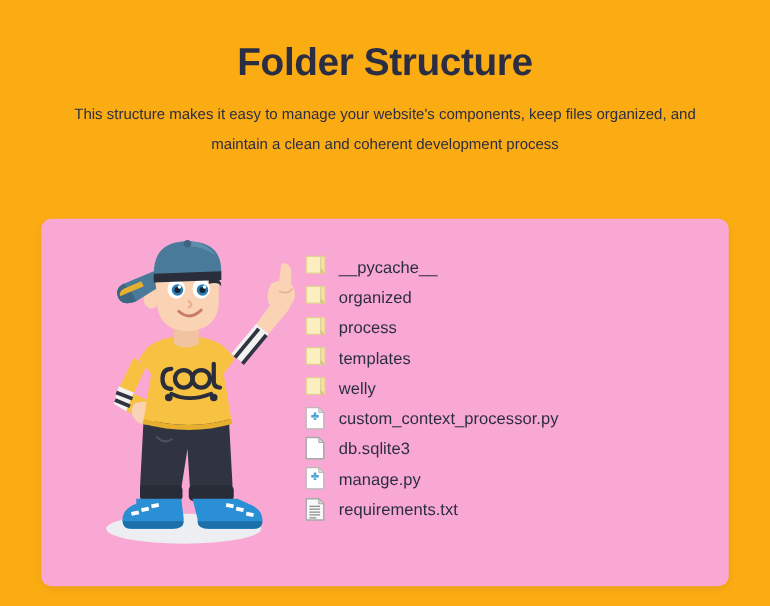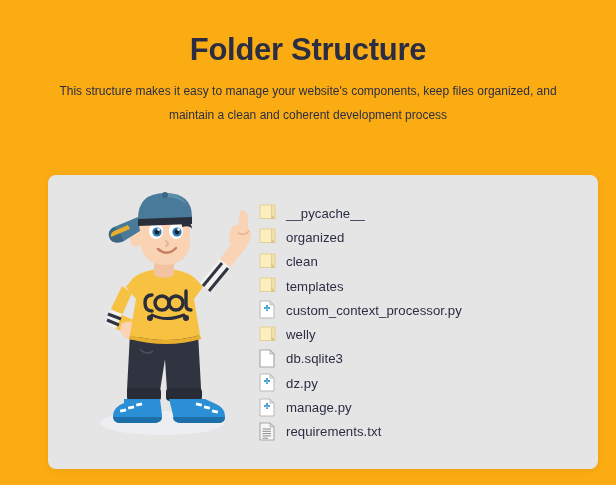--- a/index.html
+++ b/index.html
@@ -45,25 +45,25 @@
     width: 520px;
     font-size: 12px;
     font-weight: 400;
     line-height: 23.5px;
     color: #2b2e43;
   }
 
   
   .card {
     position: absolute;
-    left: 48px;
+    left: 33px;
     top: 175px;
     width: 550px;
     height: 294px;
-    background: #e5e5e5;
+    background: #f9a8d4;
     border-radius: 8px;
     box-shadow: 0 2px 7px rgba(0,0,0,0.07);
     box-sizing: border-box;
   }
 
   
   .illustration {
     position: absolute;
     left: 22px;
     top: 8px;
@@ -248,78 +248,67 @@
       </div>
 
       <div class="file-row">
         <span class="file-icon">
           <svg width="17" height="17" viewBox="0 0 17 17">
               <path d="M1 2 H12.5 V15.5 H1 Z" fill="#fbefc0" stroke="#e3cf93" stroke-width="1"></path>
               <path d="M12.5 2 H16 V15.5 H12.5 Z" fill="#f3e2a8" stroke="#e3cf93" stroke-width="1"></path>
               <path d="M12.5 11.5 L16 15.5 H12.5 Z" fill="#d9c184"></path>
             </svg>
         </span>
-        <span class="file-label">clean</span>
+        <span class="file-label">process</span>
       </div>
 
       <div class="file-row">
         <span class="file-icon">
           <svg width="17" height="17" viewBox="0 0 17 17">
               <path d="M1 2 H12.5 V15.5 H1 Z" fill="#fbefc0" stroke="#e3cf93" stroke-width="1"></path>
               <path d="M12.5 2 H16 V15.5 H12.5 Z" fill="#f3e2a8" stroke="#e3cf93" stroke-width="1"></path>
               <path d="M12.5 11.5 L16 15.5 H12.5 Z" fill="#d9c184"></path>
             </svg>
         </span>
         <span class="file-label">templates</span>
+      </div>
+
+      <div class="file-row">
+        <span class="file-icon">
+          <svg width="17" height="17" viewBox="0 0 17 17">
+              <path d="M1 2 H12.5 V15.5 H1 Z" fill="#fbefc0" stroke="#e3cf93" stroke-width="1"></path>
+              <path d="M12.5 2 H16 V15.5 H12.5 Z" fill="#f3e2a8" stroke="#e3cf93" stroke-width="1"></path>
+              <path d="M12.5 11.5 L16 15.5 H12.5 Z" fill="#d9c184"></path>
+            </svg>
+        </span>
+        <span class="file-label">welly</span>
       </div>
 
       <div class="file-row">
         <span class="file-icon">
           <svg width="16" height="19" viewBox="0 0 16 19">
               <path d="M1 1 H11 L15 5 V18 H1 Z" fill="#ffffff" stroke="#b9b9b9" stroke-width="1"></path>
               <path d="M11 1 L15 5 H11 Z" fill="#dddddd" stroke="#b9b9b9" stroke-width="0.8"></path>
               <path d="M7 5 h2 v2 h2 v2 h-2 v2 h-2 v-2 h-2 v-2 h2 z" fill="#4a9fd4"></path>
               <circle cx="8" cy="9" r="1.2" fill="#7cc0e6"></circle>
             </svg>
         </span>
         <span class="file-label">custom_context_processor.py</span>
       </div>
 
       <div class="file-row">
         <span class="file-icon">
-          <svg width="17" height="17" viewBox="0 0 17 17">
-              <path d="M1 2 H12.5 V15.5 H1 Z" fill="#fbefc0" stroke="#e3cf93" stroke-width="1"></path>
-              <path d="M12.5 2 H16 V15.5 H12.5 Z" fill="#f3e2a8" stroke="#e3cf93" stroke-width="1"></path>
-              <path d="M12.5 11.5 L16 15.5 H12.5 Z" fill="#d9c184"></path>
-            </svg>
-        </span>
-        <span class="file-label">welly</span>
-      </div>
-
-      <div class="file-row">
-        <span class="file-icon">
           <svg width="16" height="19" viewBox="0 0 16 19">
               <path d="M1 1 H11 L15 5 V18 H1 Z" fill="#ffffff" stroke="#a9a9a9" stroke-width="1.2"></path>
               <path d="M11 1 L15 5 H11 Z" fill="#dcdcdc" stroke="#a9a9a9" stroke-width="0.8"></path>
             </svg>
         </span>
         <span class="file-label">db.sqlite3</span>
       </div>
 
-      <div class="file-row">
-        <span class="file-icon">
-          <svg width="16" height="19" viewBox="0 0 16 19">
-              <path d="M1 1 H11 L15 5 V18 H1 Z" fill="#ffffff" stroke="#b9b9b9" stroke-width="1"></path>
-              <path d="M11 1 L15 5 H11 Z" fill="#dddddd" stroke="#b9b9b9" stroke-width="0.8"></path>
-              <path d="M7 5 h2 v2 h2 v2 h-2 v2 h-2 v-2 h-2 v-2 h2 z" fill="#4a9fd4"></path>
-              <circle cx="8" cy="9" r="1.2" fill="#7cc0e6"></circle>
-            </svg>
-        </span>
-        <span class="file-label">dz.py</span>
-      </div>
 
       <div class="file-row">
         <span class="file-icon">
           <svg width="16" height="19" viewBox="0 0 16 19">
               <path d="M1 1 H11 L15 5 V18 H1 Z" fill="#ffffff" stroke="#b9b9b9" stroke-width="1"></path>
               <path d="M11 1 L15 5 H11 Z" fill="#dddddd" stroke="#b9b9b9" stroke-width="0.8"></path>
               <path d="M7 5 h2 v2 h2 v2 h-2 v2 h-2 v-2 h-2 v-2 h2 z" fill="#4a9fd4"></path>
               <circle cx="8" cy="9" r="1.2" fill="#7cc0e6"></circle>
             </svg>
         </span>

